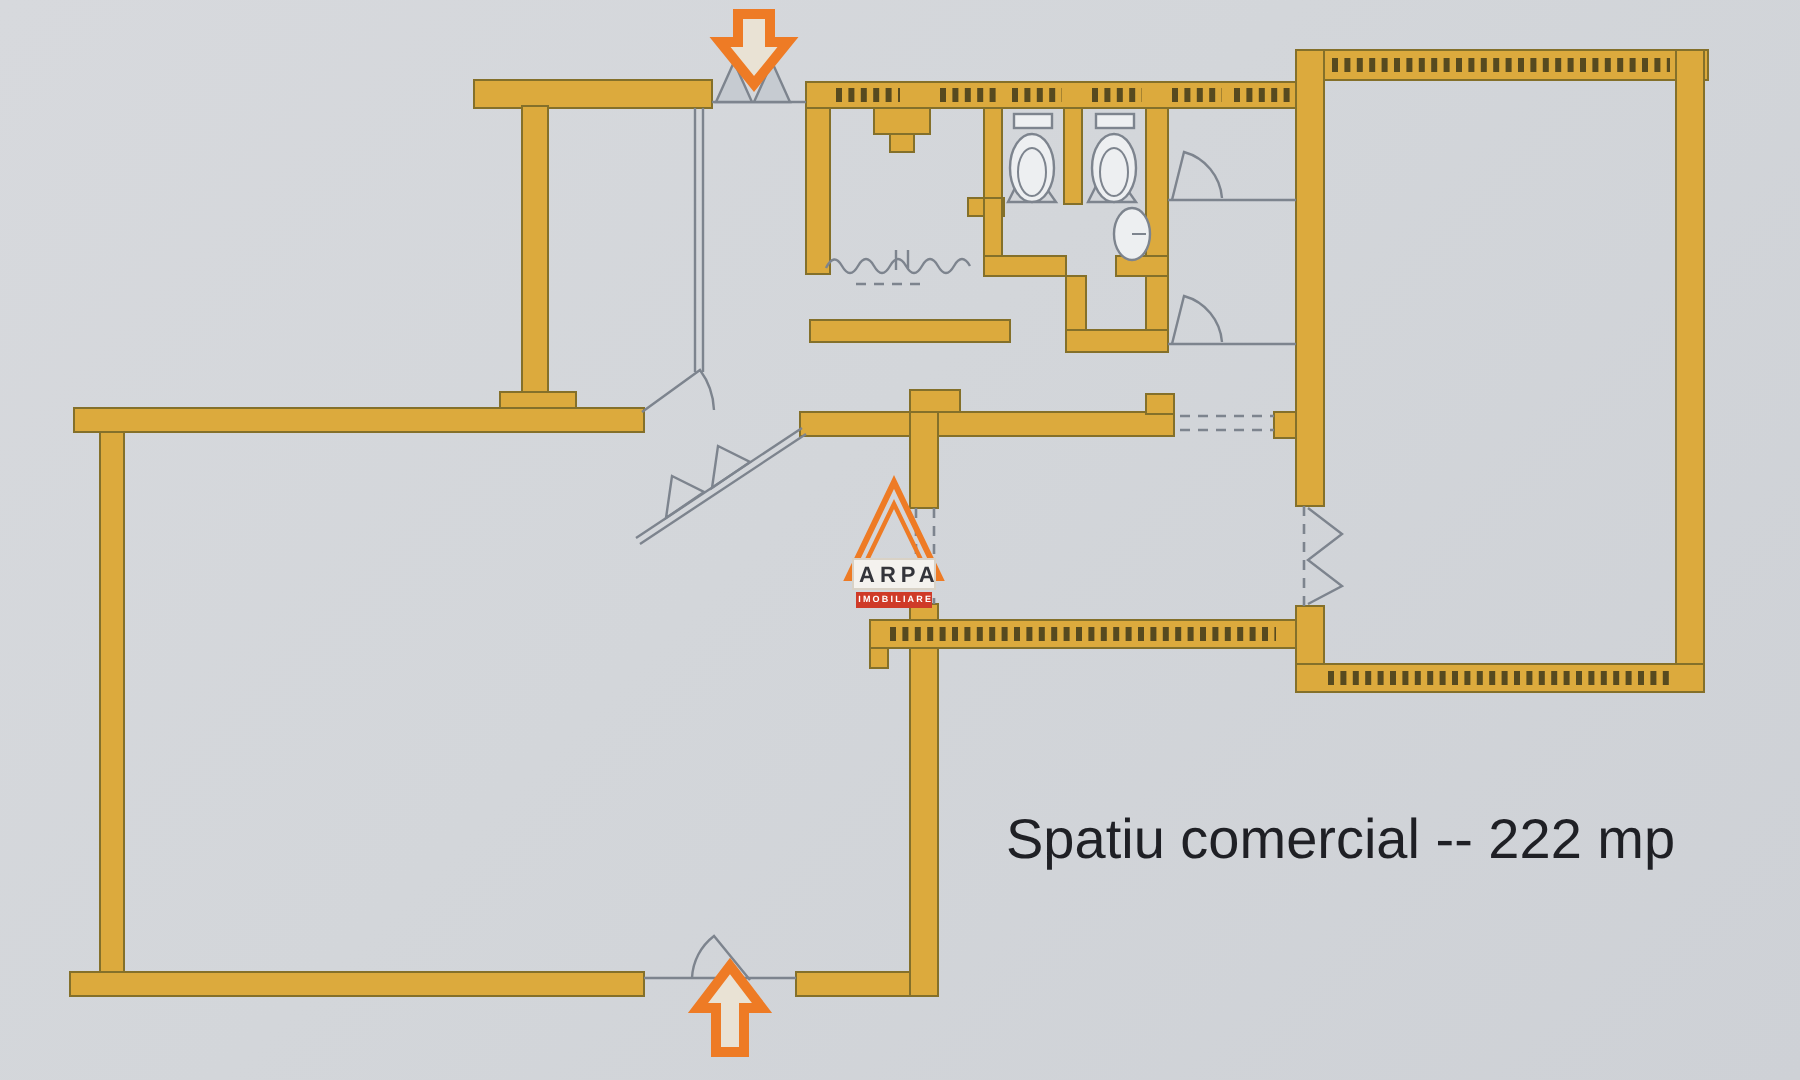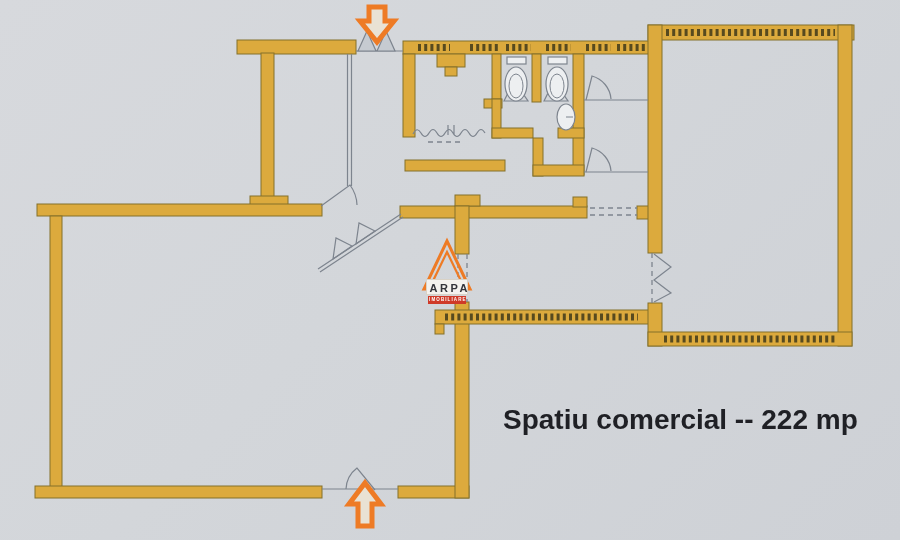--- a/index.html
+++ b/index.html
@@ -15,21 +15,21 @@
   .wall{fill:var(--wall);stroke:var(--wall-outline);stroke-width:1;}
   .thin{stroke:var(--line-gray);stroke-width:1.2;fill:none;}
   .door{stroke:var(--line-gray);stroke-width:1.2;fill:none;}
   .dashline{stroke:var(--line-gray);stroke-width:1.3;fill:none;stroke-dasharray:5 4;}
   .hatch{stroke:var(--hatch);stroke-width:7;fill:none;stroke-dasharray:3 3.2;}
   .fixture{fill:#edeff1;stroke:var(--line-gray);stroke-width:1.2;}
   .fixture-inner{fill:none;stroke:var(--line-gray);stroke-width:1;}
   .arrow{fill:var(--arrow-fill);stroke:var(--orange);stroke-width:5;stroke-linejoin:miter;}
   .tri-outer{fill:none;stroke:var(--orange);stroke-width:3;stroke-linejoin:miter;}
   .tri-inner{fill:none;stroke:var(--orange);stroke-width:2.2;stroke-linejoin:miter;}
-  .caption{position:absolute;left:503px;top:404px;font-size:28px;font-weight:bold;
+  .caption{position:absolute;left:503px;top:404px;font-size:28px;font-weight:normal;
     color:var(--caption-color);white-space:nowrap;text-align:right;}
   .logo{position:absolute;left:418px;top:236px;width:58px;height:70px;}
   .logo .arpa{position:absolute;left:8px;top:43px;width:42px;height:16px;line-height:16px;
     background:#f4f2ee;color:#33343a;font-size:11px;font-weight:bold;letter-spacing:2.5px;
     text-align:right;text-indent:2.5px;border:1px solid #d9d2c6;box-sizing:border-box;}
   .logo .imob{position:absolute;left:10px;top:60px;width:38px;height:8px;line-height:8px;
     background:var(--logo-red);color:#ffffff;font-size:4.5px;font-weight:bold;
     letter-spacing:1.1px;text-align:center;text-indent:1.1px;}
 </style>
 </head>

